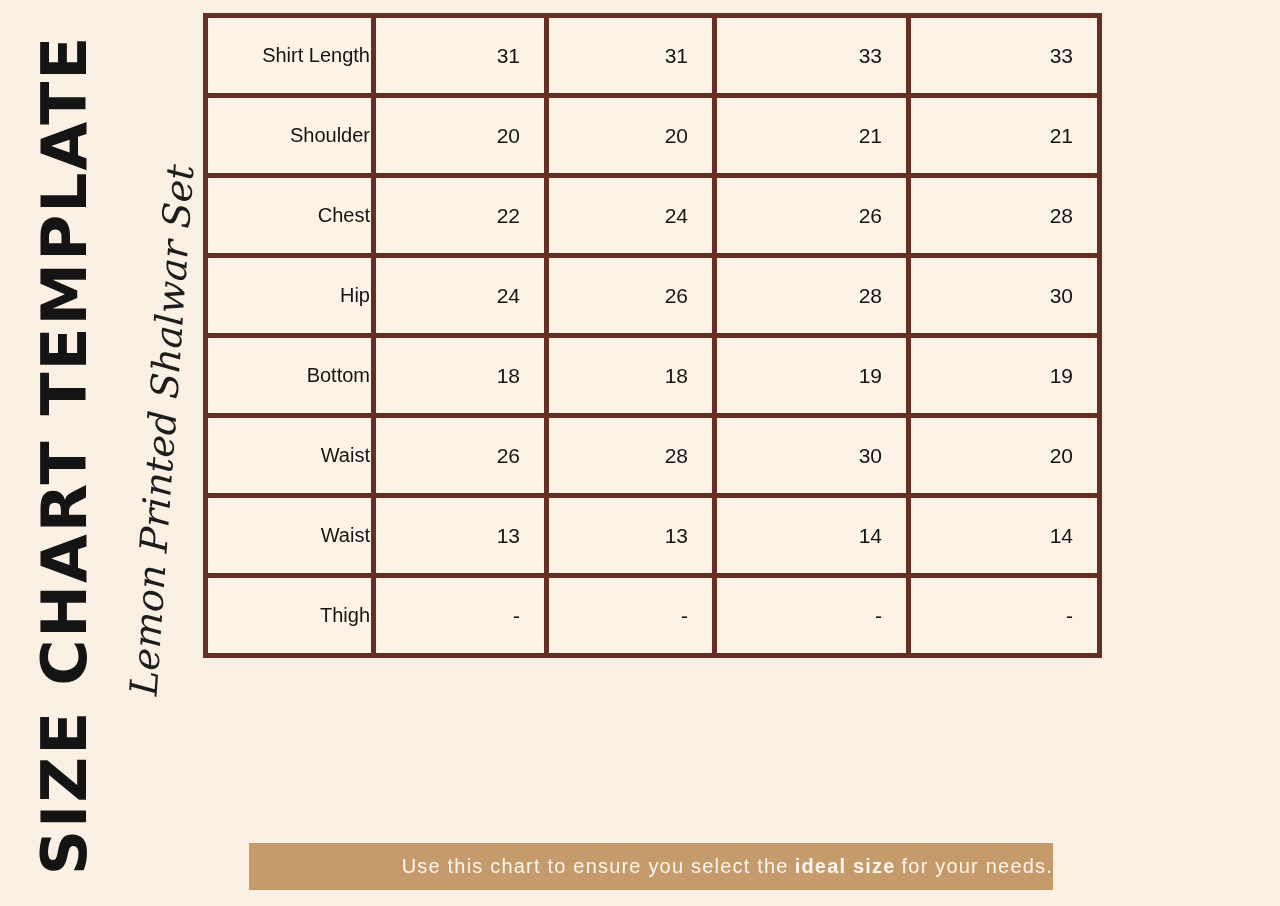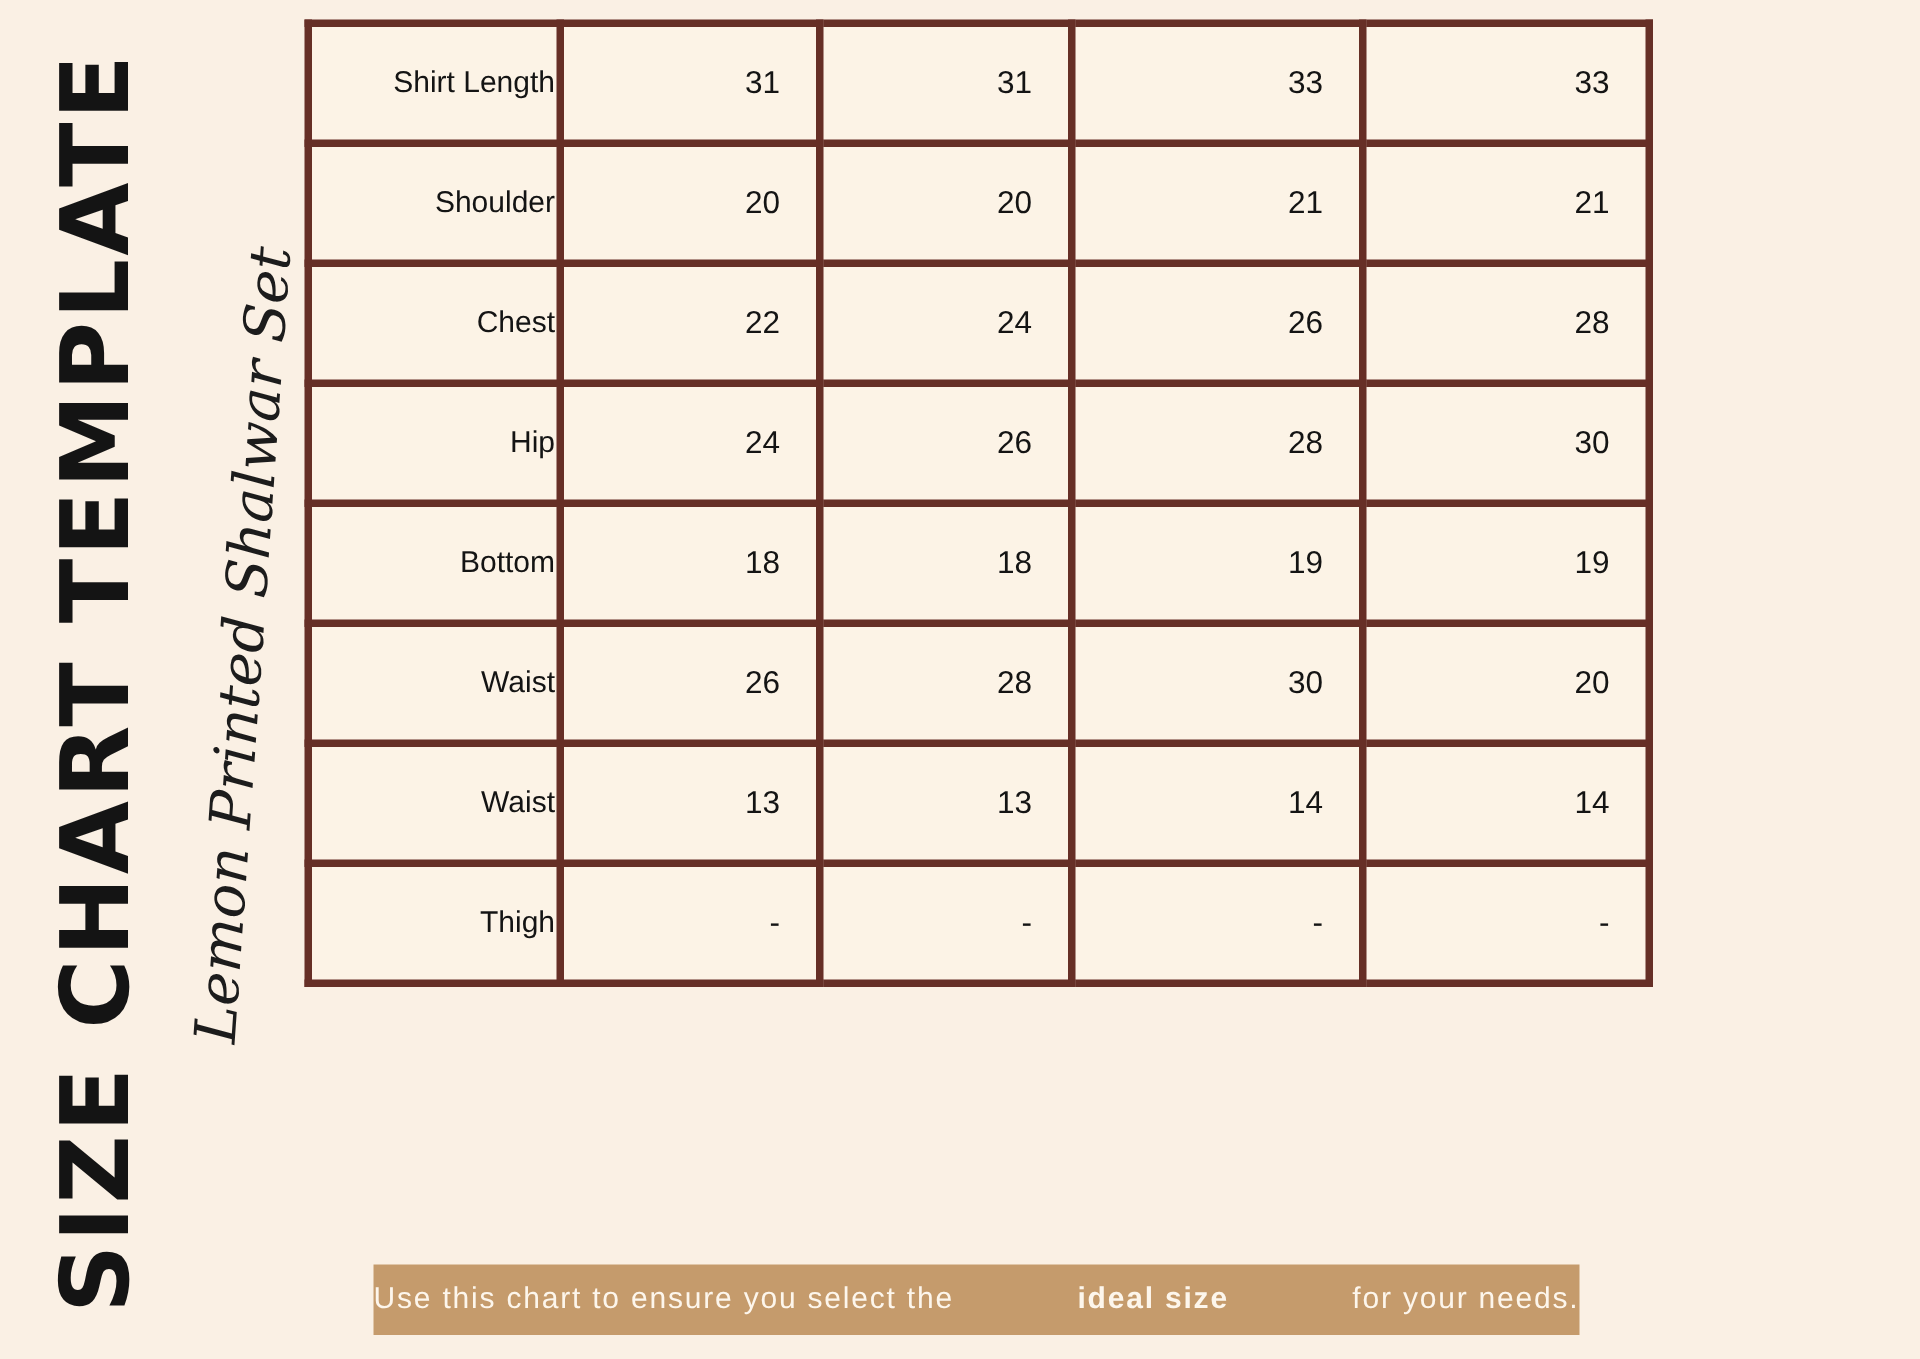--- a/index.html
+++ b/index.html
@@ -42,21 +42,21 @@
   td.label{
     text-align:right;padding-left:22px;font-size:20px;line-height:1.45;
   }
   td.val{
     text-align:right;padding-right:24px;font-size:21px;
   }
   .footer-banner{
     position:absolute;left:249px;top:843px;width:804px;height:47px;
     background:var(--banner-background,#c59b6c);
     color:var(--banner-text,#fdf6ec);
-    display:flex;align-items:center;justify-content:space-between;gap:6px;
+    display:flex;align-items:center;justify-content:flex-end;gap:6px;
     font-size:20px;letter-spacing:1.2px;
   }
   .footer-banner .bold{font-weight:bold;}
 </style>
 </head>
 <body>
 
 <div class="vertical-title">SIZE CHART TEMPLATE</div>
 
 <div class="script-subtitle">Lemon Printed Shalwar Set</div>

